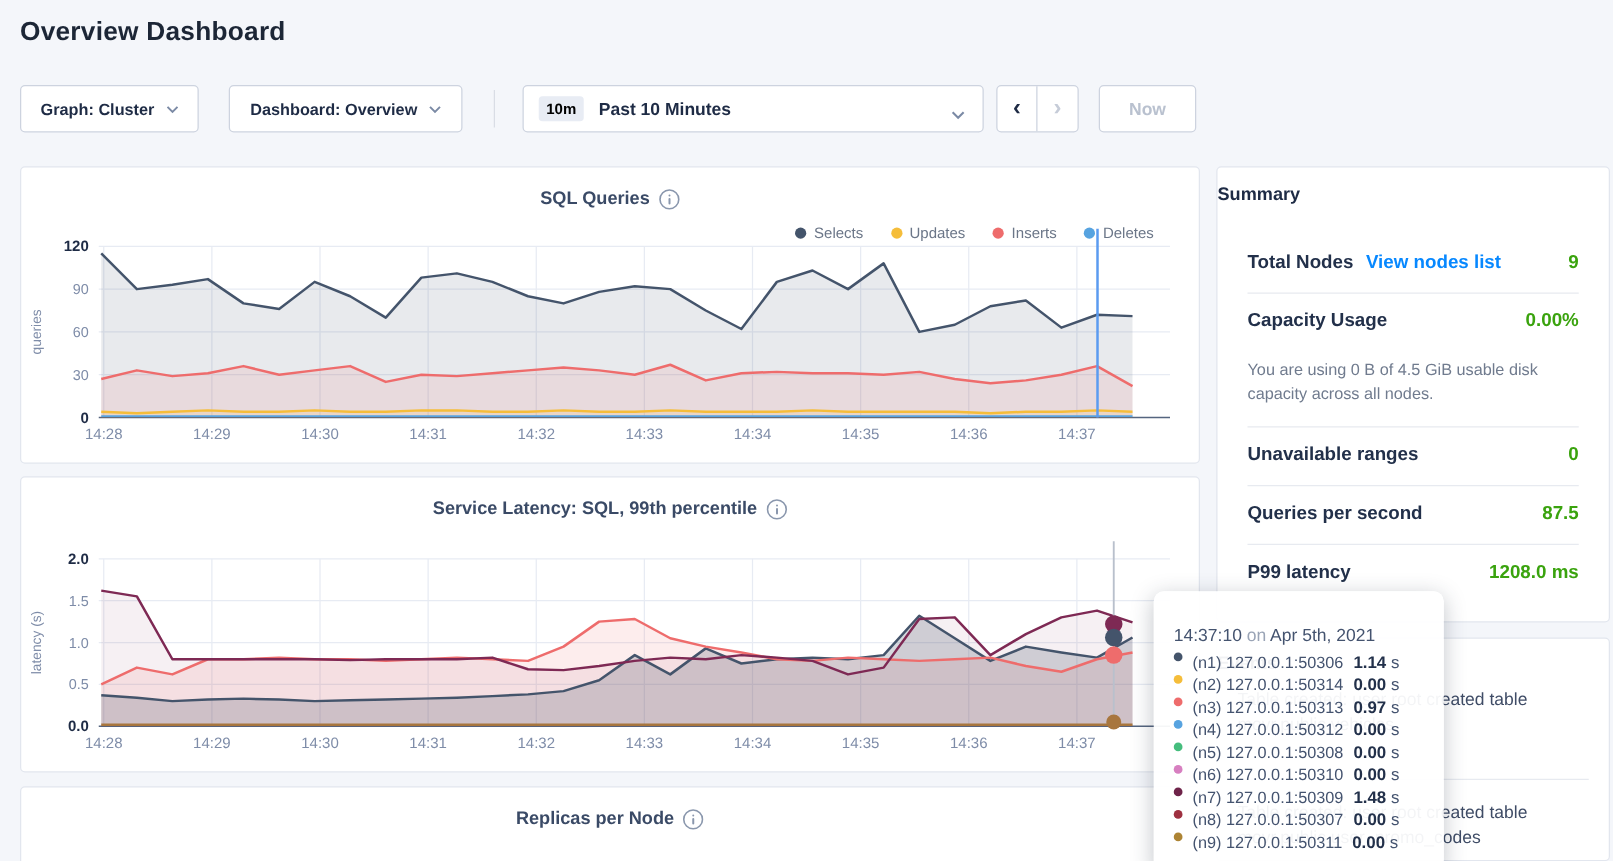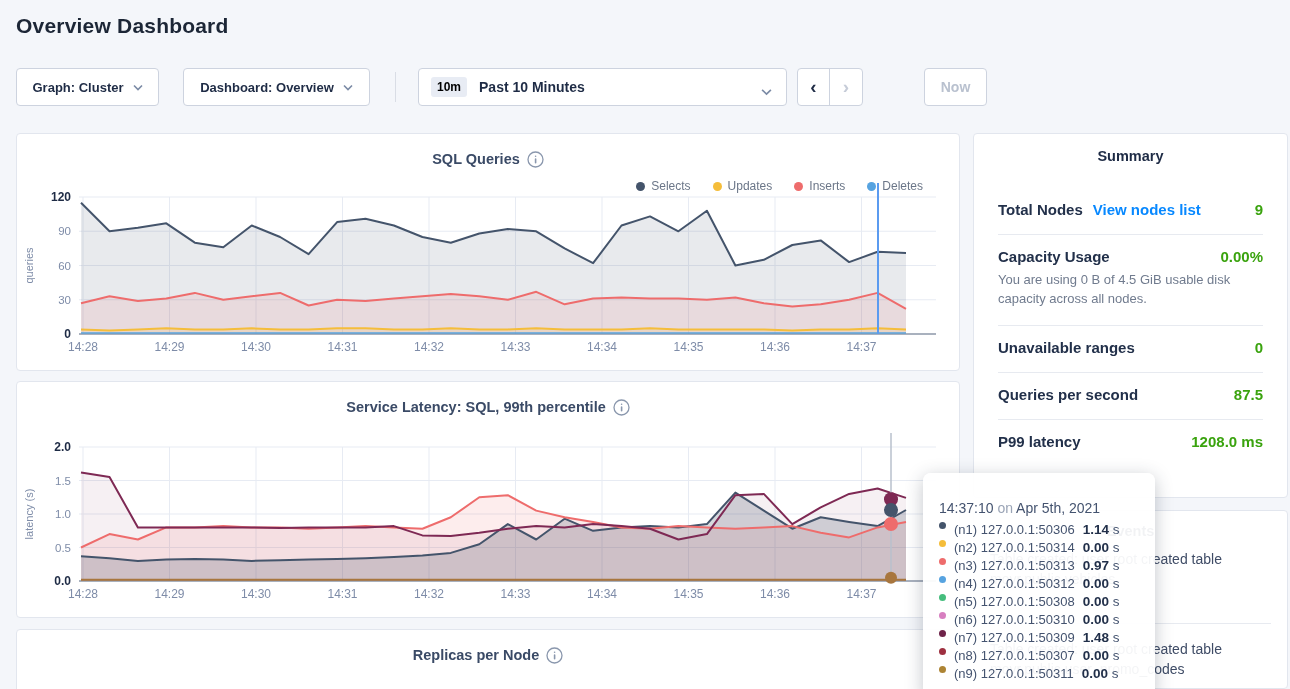--- a/index.html
+++ b/index.html
@@ -14,44 +14,44 @@
   .dd-chevron { margin-left:9px; display:inline-flex; }
   .toolbar-divider { position:absolute; left:395px; top:72px; width:1px; height:30px; background:#d9dde5; }
   .time-picker { justify-content:flex-start; padding:0 36px 0 12px; }
   .time-badge { background:#e8ecf4; border-radius:3px; padding:3px 6px; font-size:12px; font-weight:700; color:#000000; margin-right:12px; }
   .time-label { font-size:14px; font-weight:700; color:#1e2b45; }
   .time-chevron { position:absolute; right:14px; top:15px; }
   .arrow-group { position:absolute; left:797px; top:68px; width:66px; height:38px; background:#fff; border:1px solid #cdd3df; border-radius:4px; display:flex; }
   .arrow-half { width:50%; display:flex; align-items:center; justify-content:center; font-size:19px; font-weight:700; cursor:pointer; }
   .arrow-prev { border-right:1px solid #cdd3df; color:#1e2b45; }
   .arrow-next { color:#c6ccd8; }
-  .now-btn { left:924px; width:63px; color:#b9c1cf; font-size:14px; }
+  .now-btn { left:879px; width:78px; color:#b9c1cf; font-size:14px; }
 
   .card { position:absolute; background:#fff; border:1px solid #e2e6ee; border-radius:4px; }
   .chart-title { position:absolute; top:16px; left:0; width:100%; text-align:center; }
   .chart-title .inner { display:inline-flex; align-items:center; gap:7px; font-size:14.5px; font-weight:700; color:#3a4a66; }
   .legend { position:absolute; top:45px; right:36px; display:flex; gap:22px; }
   .legend-item { display:flex; align-items:center; gap:6px; font-size:12px; color:#6b7688; }
   .legend-dot { width:9px; height:9px; border-radius:50%; display:inline-block; }
   .chart-svg { position:absolute; left:0; top:0; }
   .ytick { font-size:11.5px; fill:#7e8ca8; }
   .ytick-bold { font-size:12px; font-weight:700; fill:#1e2b45; }
   .xtick { font-size:12px; fill:#7e8ca8; }
   .unit-label { font-size:11px; fill:#7e8ca8; }
 
   
-  .panel-heading { text-align:center; padding-top:14px; font-size:14.5px; font-weight:700; color:#1e2b45; }
+  .panel-heading { padding-top:14px; font-size:14.5px; font-weight:700; color:#1e2b45; }
   .sum-body { padding:24px 24px 0; }
   .srow { border-bottom:1px solid #e7eaf0; padding:13px 0 16px; }
   .srow:last-child { border-bottom:none; }
   .srow-line { display:flex; align-items:baseline; }
   .srow-label { font-size:15px; font-weight:700; color:#22304a; }
   .srow-link { font-size:15px; font-weight:700; color:#0788ff; margin-left:10px; cursor:pointer; }
   .srow-value { margin-left:auto; font-size:15px; font-weight:700; color:#3aa30e; }
-  .srow-desc { margin-top:6px; font-size:13px; color:#707b8e; line-height:1.45; }
+  .srow-desc { margin-top:22px; font-size:13px; color:#707b8e; line-height:1.45; }
 
   
   .event-item { position:absolute; left:16px; width:285px; font-size:14px; color:#3f4c66; line-height:20px; }
   .event-divider { position:absolute; left:16px; right:16px; border-top:1px solid #e7eaf0; }
 
   
   .tooltip { position:absolute; left:923px; top:473px; width:232px; background:rgba(255,255,255,0.94);
              border-radius:8px; box-shadow:0 4px 18px rgba(40,50,70,0.28); padding:27px 16px 14px; z-index:50; }
   .tt-header { font-size:14px; color:#44536f; margin-bottom:6px; }
   .tt-on { color:#9aa4b6; }

